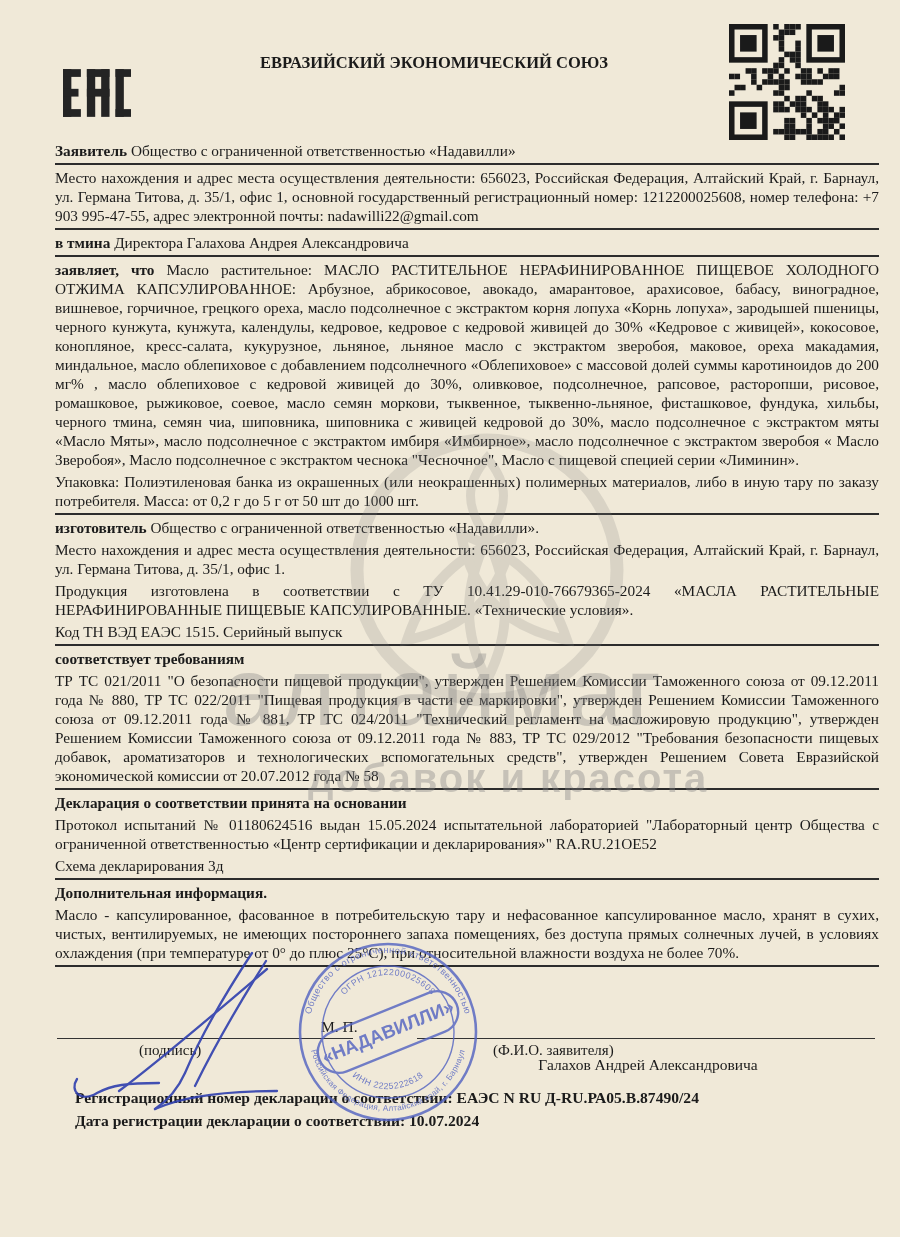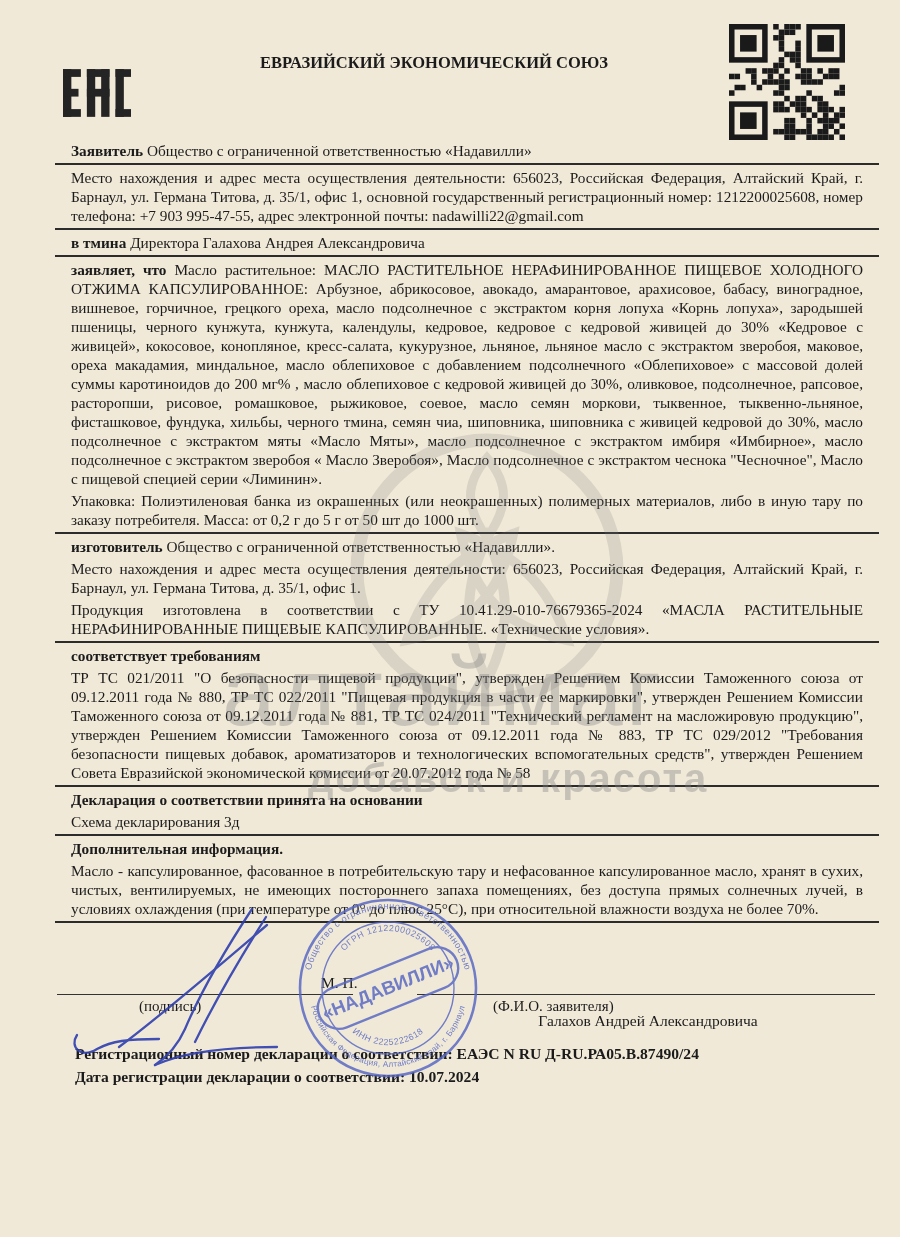--- a/index.html
+++ b/index.html
@@ -13,21 +13,21 @@
   }
   .content {
     position:absolute; left:55px; top:20px; width:824px;
     font-size:15.3px; line-height:19px;
     z-index:2;
   }
   .header { display:flex; align-items:flex-start; height:118px; }
   .eac { margin:32px 0 0 8px; flex:0 0 auto; }
   .title { flex:1 1 auto; text-align:center; font-weight:bold; font-size:16.5px; line-height:21px; margin-top:32px; padding-left:14px; }
   .qr-wrap { flex:0 0 auto; margin:4px 28px 0 0; }
-  p { margin:3px 16px; }
+  p { margin:3px 0; }
   .just { text-align:justify; }
   .bold { font-weight:bold; }
   .rule { border-top:2px solid #2c2c2c; height:0; margin:2px 0; }
   .nogap { margin-top:0; }
   .sig-block { position:relative; height:102px; margin-top:16px; }
   .sig-line { position:absolute; left:2px; top:55px; width:296px; border-top:1.6px solid #333; }
   .sig-caption { position:absolute; left:84px; top:58px; font-size:15px; }
   .mp { position:absolute; left:266px; top:34px; font-size:15.5px;text-align:center; }
   .fio-name { position:absolute; left:438px; top:32px; width:310px; text-align:center; font-size:15.5px;margin-top:40px; }
   .fio-line { position:absolute; left:362px; top:55px; width:458px; border-top:1.6px solid #333; }
@@ -243,27 +243,29 @@
   <p><span class="bold">в тмина</span> <span>Директора Галахова Андрея Александровича</span></p>
   <div class="rule"></div>
 
   <p class="just"><span class="bold">заявляет, что</span> <span>Масло растительное: МАСЛО РАСТИТЕЛЬНОЕ НЕРАФИНИРОВАННОЕ ПИЩЕВОЕ ХОЛОДНОГО ОТЖИМА КАПСУЛИРОВАННОЕ: Арбузное, абрикосовое, авокадо, амарантовое, арахисовое, бабасу, виноградное, вишневое, горчичное, грецкого ореха, масло подсолнечное с экстрактом корня лопуха «Корнь лопуха», зародышей пшеницы, черного кунжута, кунжута, календулы, кедровое, кедровое с кедровой живицей до 30% «Кедровое с живицей», кокосовое, конопляное, кресс-салата, кукурузное, льняное, льняное масло с экстрактом зверобоя, маковое, ореха макадамия, миндальное, масло облепиховое с добавлением подсолнечного «Облепиховое» с массовой долей суммы каротиноидов до 200 мг% , масло облепиховое с кедровой живицей до 30%, оливковое, подсолнечное, рапсовое, расторопши, рисовое, ромашковое, рыжиковое, соевое, масло семян моркови, тыквенное, тыквенно-льняное, фисташковое, фундука, хильбы, черного тмина, семян чиа, шиповника, шиповника с живицей кедровой до 30%, масло подсолнечное с экстрактом мяты «Масло Мяты», масло подсолнечное с экстрактом имбиря «Имбирное», масло подсолнечное с экстрактом зверобоя « Масло Зверобоя», Масло подсолнечное с экстрактом чеснока "Чесночное", Масло с пищевой специей серии «Лиминин».</span></p>
   <p class="just">Упаковка: Полиэтиленовая банка из окрашенных (или неокрашенных) полимерных материалов, либо в иную тару по заказу потребителя. Масса: от 0,2 г до 5 г от 50 шт до 1000 шт.</p>
   <div class="rule"></div>
 
   <p><span class="bold">изготовитель</span> <span>Общество с ограниченной ответственностью «Надавилли».</span></p>
   <p class="just nogap">Место нахождения и адрес места осуществления деятельности: 656023, Российская Федерация, Алтайский Край, г. Барнаул, ул. Германа Титова, д. 35/1, офис 1.</p>
   <p class="just nogap">Продукция изготовлена в соответствии с ТУ 10.41.29-010-76679365-2024 «МАСЛА РАСТИТЕЛЬНЫЕ НЕРАФИНИРОВАННЫЕ ПИЩЕВЫЕ КАПСУЛИРОВАННЫЕ. «Технические условия».</p>
+  <p class="nogap">Код ТН ВЭД ЕАЭС 1515. Серийный выпуск</p>
   <div class="rule"></div>
 
   <p class="bold">соответствует требованиям</p>
   <p class="just">ТР ТС 021/2011 "О безопасности пищевой продукции", утвержден Решением Комиссии Таможенного союза от 09.12.2011 года № 880, ТР ТС 022/2011 "Пищевая продукция в части ее маркировки", утвержден Решением Комиссии Таможенного союза от 09.12.2011 года № 881, ТР ТС 024/2011 "Технический регламент на масложировую продукцию", утвержден Решением Комиссии Таможенного союза от 09.12.2011 года № 883, ТР ТС 029/2012 "Требования безопасности пищевых добавок, ароматизаторов и технологических вспомогательных средств", утвержден Решением Совета Евразийской экономической комиссии от 20.07.2012 года № 58</p>
   <div class="rule"></div>
 
   <p class="bold">Декларация о соответствии принята на основании</p>
+  <p class="just">Протокол испытаний № 01180624516 выдан 15.05.2024 испытательной лабораторией "Лабораторный центр Общества с ограниченной ответственностью «Центр сертификации и декларирования»" RA.RU.21ОЕ52</p>
   <p class="nogap">Схема декларирования 3д</p>
   <div class="rule"></div>
 
   <p class="bold">Дополнительная информация.</p>
   <p class="just">Масло - капсулированное, фасованное в потребительскую тару и нефасованное капсулированное масло, хранят в сухих, чистых, вентилируемых, не имеющих постороннего запаха помещениях, без доступа прямых солнечных лучей, в условиях охлаждения (при температуре от 0° до плюс 25°С), при относительной влажности воздуха не более 70%.</p>
   <div class="rule"></div>
 
 
   <div class="sig-block">
     <svg class="signature" width="300" height="175" viewBox="0 0 300 175">

